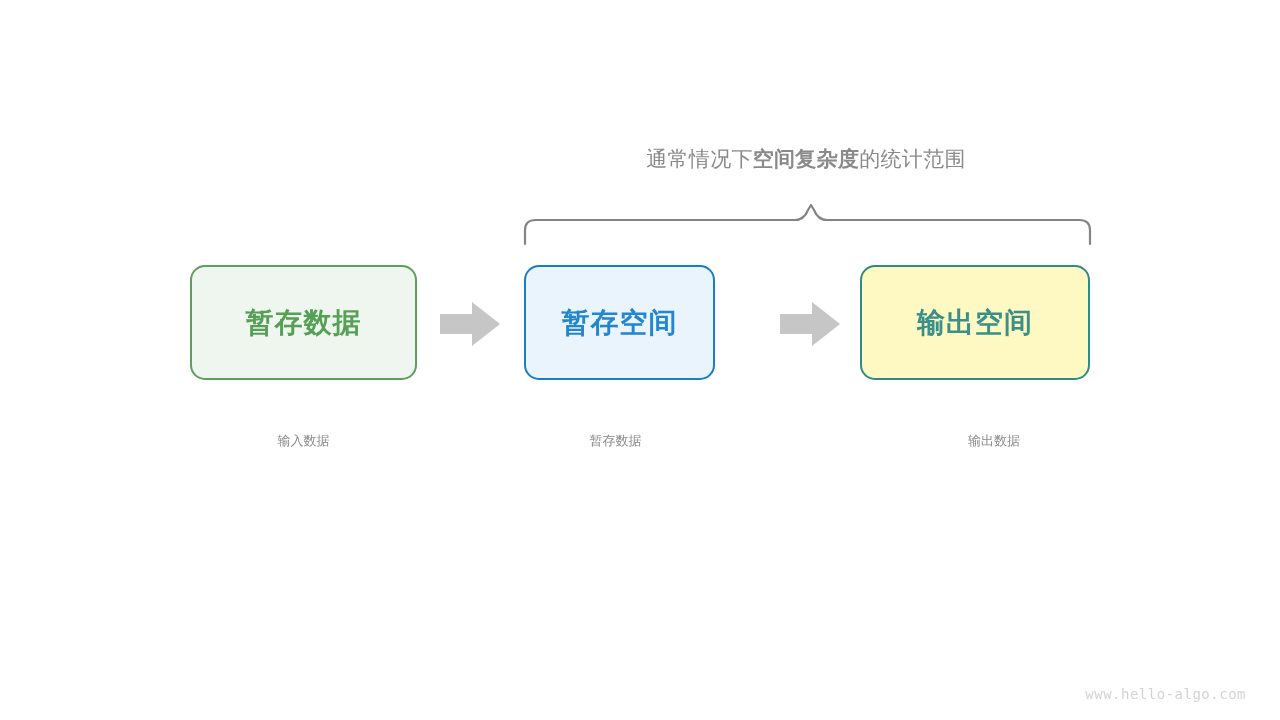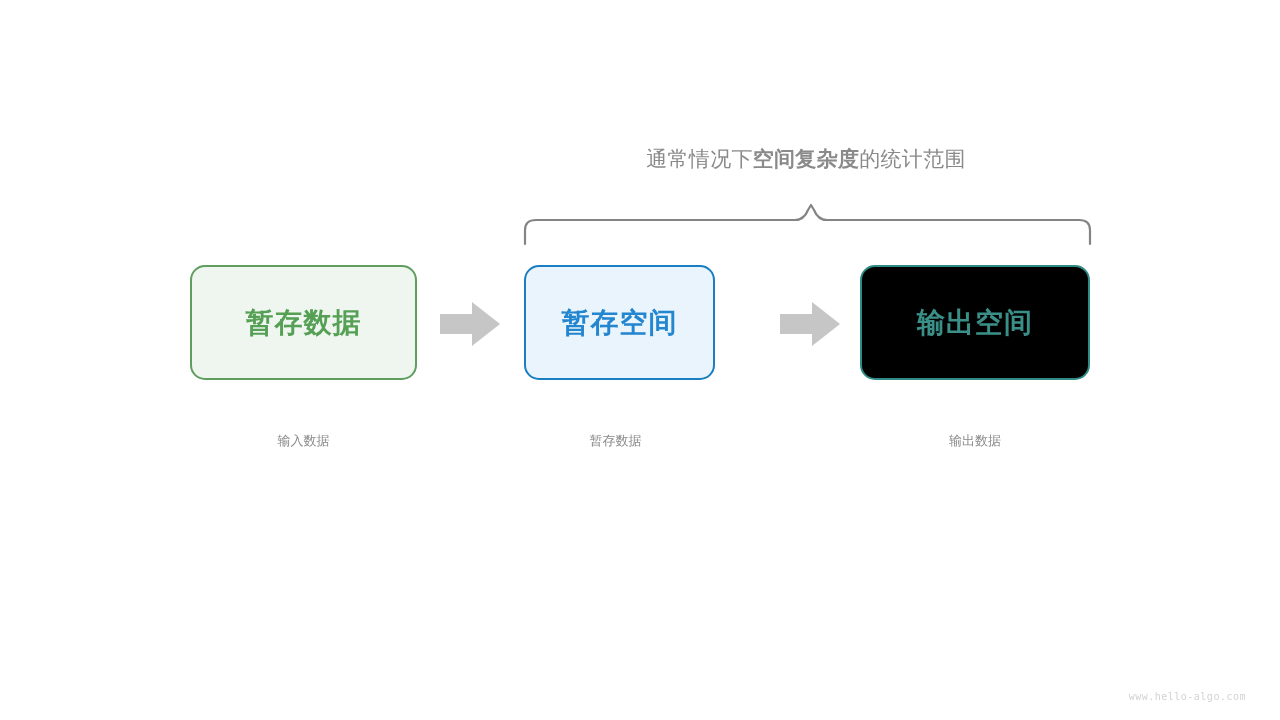--- a/index.html
+++ b/index.html
@@ -78,21 +78,21 @@
   .box-temp {
     left: 524px;
     width: 191px;
     background: #e9f4fd;
     border: 2.5px solid #1a7ec2;
     color: #2386cf;
   }
   .box-output {
     left: 860px;
     width: 230px;
-    background: #000000;
+    background: #fef9c3;
     border: 2px solid #2f8b85;
     color: #3a9088;
   }
 
   
   .arrow {
     position: absolute;
     top: 300px;
     width: 60px;
     height: 48px;
@@ -107,30 +107,30 @@
     color: #8a8a8a;
     font-size: 13px;
     line-height: 47px;
   }
   .caption-col .cap-line {
     display: block;
     white-space: nowrap;
   }
   .col-input  { left: 190px; top: 417px; width: 227px; }
   .col-temp   { left: 500px; top: 417px; width: 231px; }
-  .col-output { left: 860px; top: 417px; width: 230px; }
+  .col-output { left: 879px; top: 417px; width: 230px; }
 
   
   .watermark {
     position: absolute;
     right: 34px;
     bottom: 18px;
     color: #d3d3d3;
     font-family: "DejaVu Sans Mono", "Liberation Mono", monospace;
-    font-size: 10px;
+    font-size: 14px;
     letter-spacing: 0.5px;
   }
 </style>
 </head>
 <body>
 
 <div class="canvas">
 
   <div class="brace-caption">
     <span class="brace-caption-inner">

